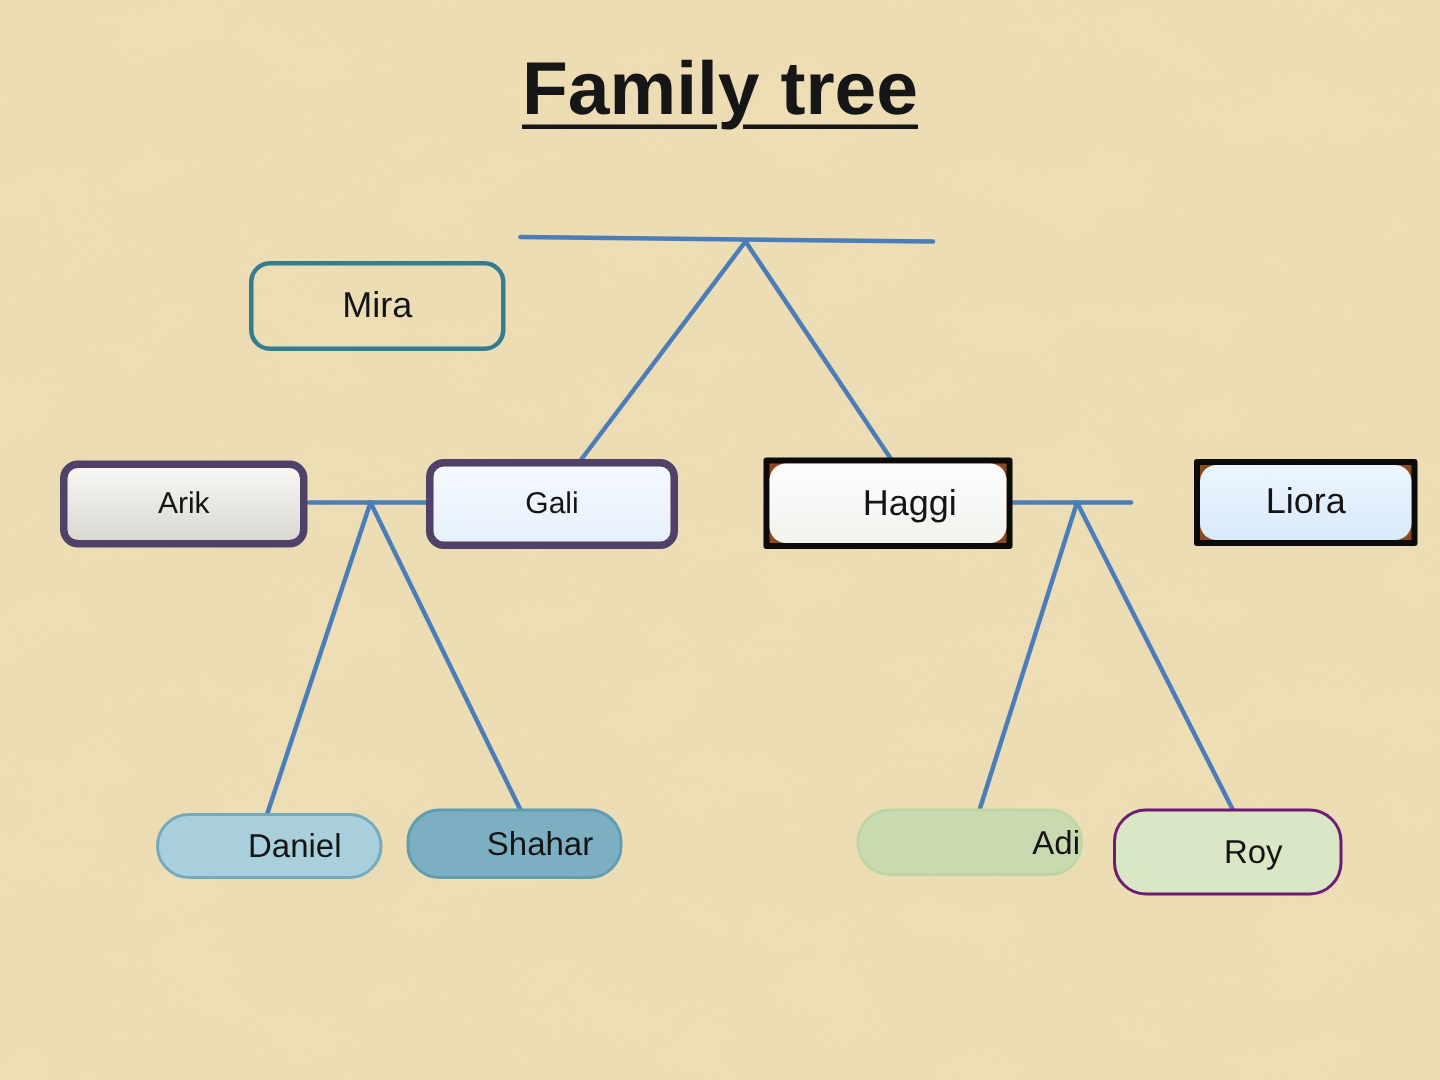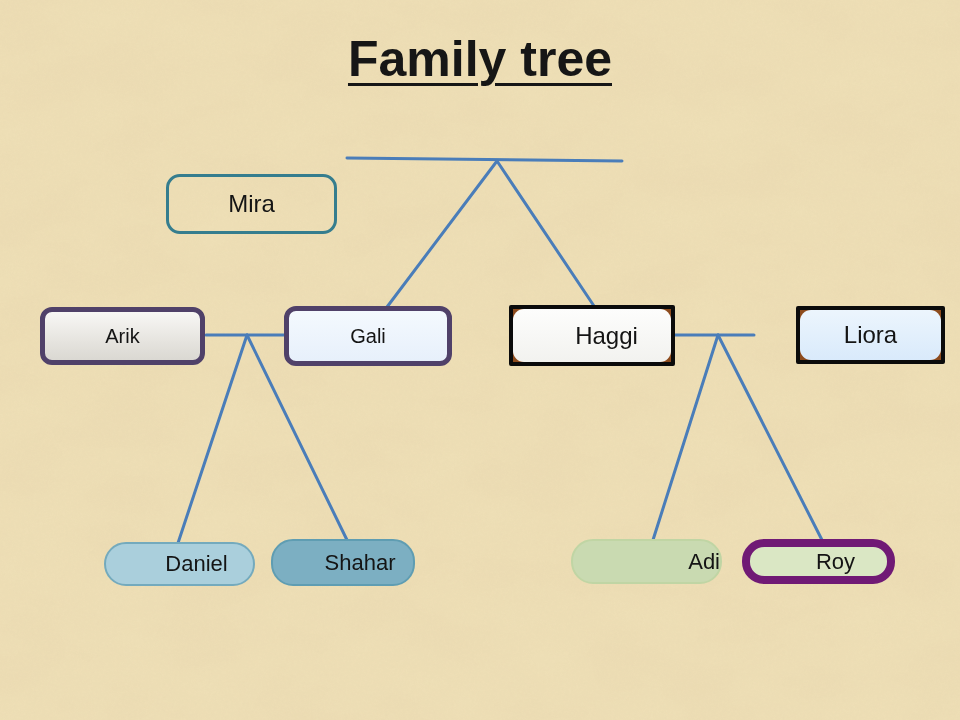--- a/index.html
+++ b/index.html
@@ -115,23 +115,23 @@
     background: #7cafc2;
     border: 2px solid #5f9db2;
   }
   #node-adi {
     left: 571px; top: 539px; width: 151px; height: 45px;
     background: #c9dab1;
     border: 2px solid #c0d5a4;
     justify-content: flex-end;
   }
   #node-roy {
-    left: 742px; top: 539px; width: 153px; height: 45px;
+    left: 742px; top: 539px; width: 153px; height: 58px;
     background: #dae7c4;
-    border: 8px solid #701a75;
+    border: 2px solid #701a75;
   }
 
   .connector {
     stroke: #4a7db9;
     stroke-width: 3;
     stroke-linecap: round;
     fill: none;
   }
 </style>
 </head>

